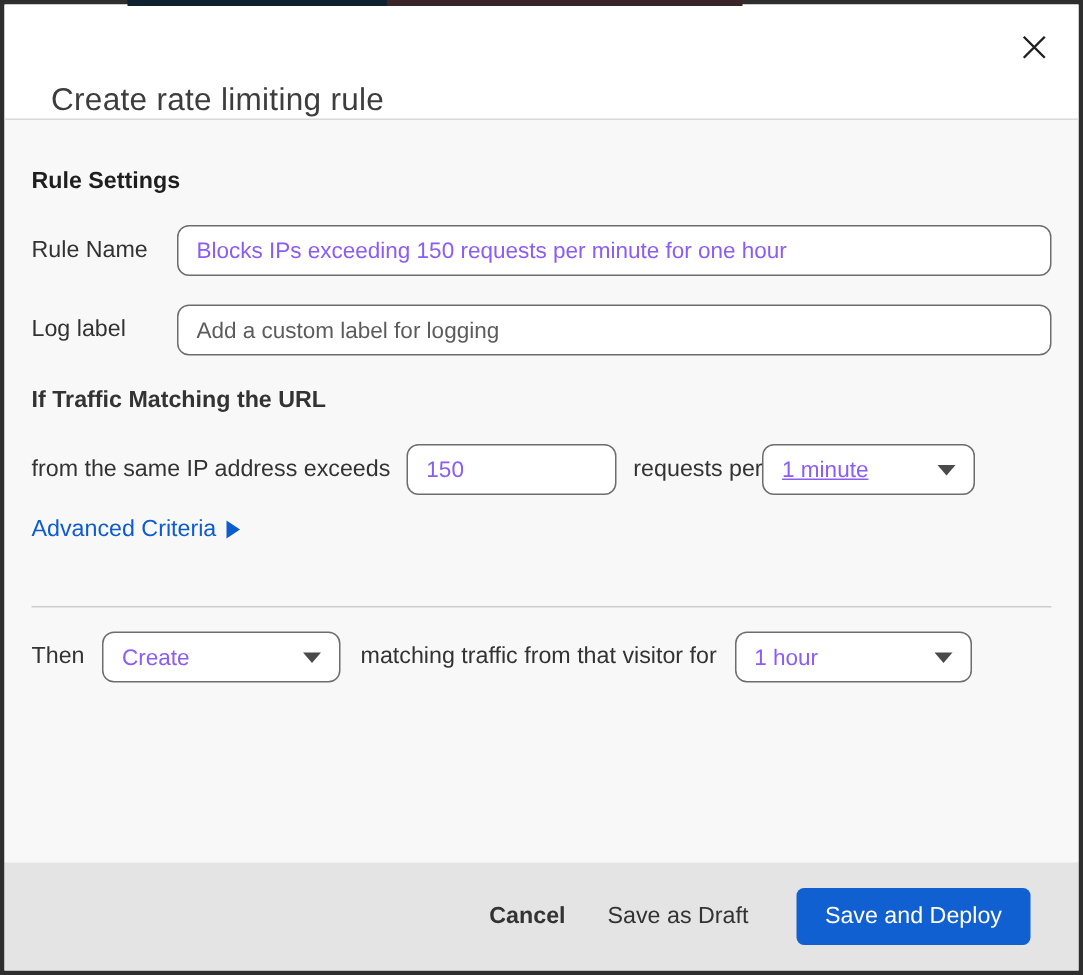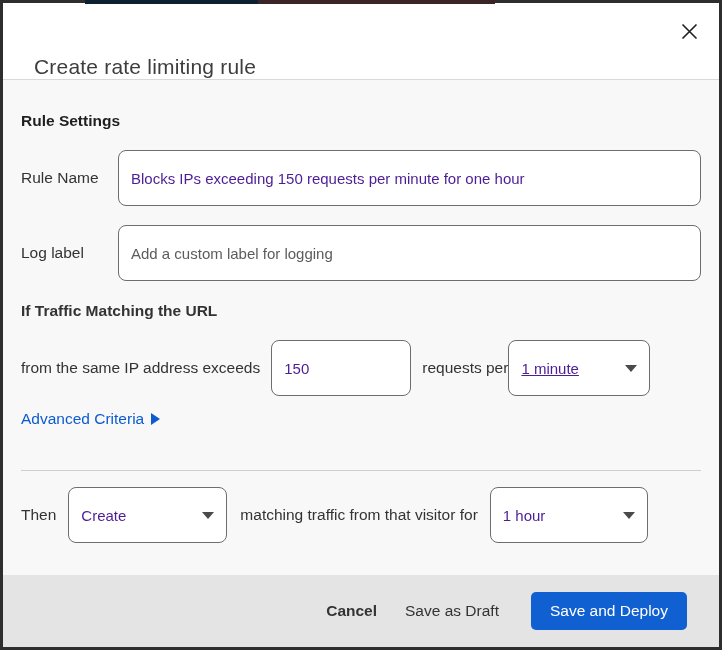--- a/index.html
+++ b/index.html
@@ -73,27 +73,27 @@
   .row-gap-19 { margin-top: 19px; }
   .form-label {
     width: 97px;
     flex: 0 0 97px;
     font-size: 15.5px;
     color: #333;
   }
   .inline-text { font-size: 15.5px; color: #333; white-space: nowrap; }
 
   .text-input, .select-box {
-    height: 56px;
+    height: 34px;
     background: #fff;
     border: 1.5px solid #6d6d6d;
     border-radius: 8px;
     font-family: "Liberation Sans", sans-serif;
     font-size: 15px;
-    color: #4c1d95;
+    color: #8b5cf6;
   }
   .text-input { padding: 0 12px; width: 100%; outline: none; }
   .text-input::placeholder { color: #5c5c5c; opacity: 1; }
 
   .select-box {
     display: flex;
     align-items: center;
     justify-content: space-between;
     padding: 0 12px;
     cursor: pointer;

